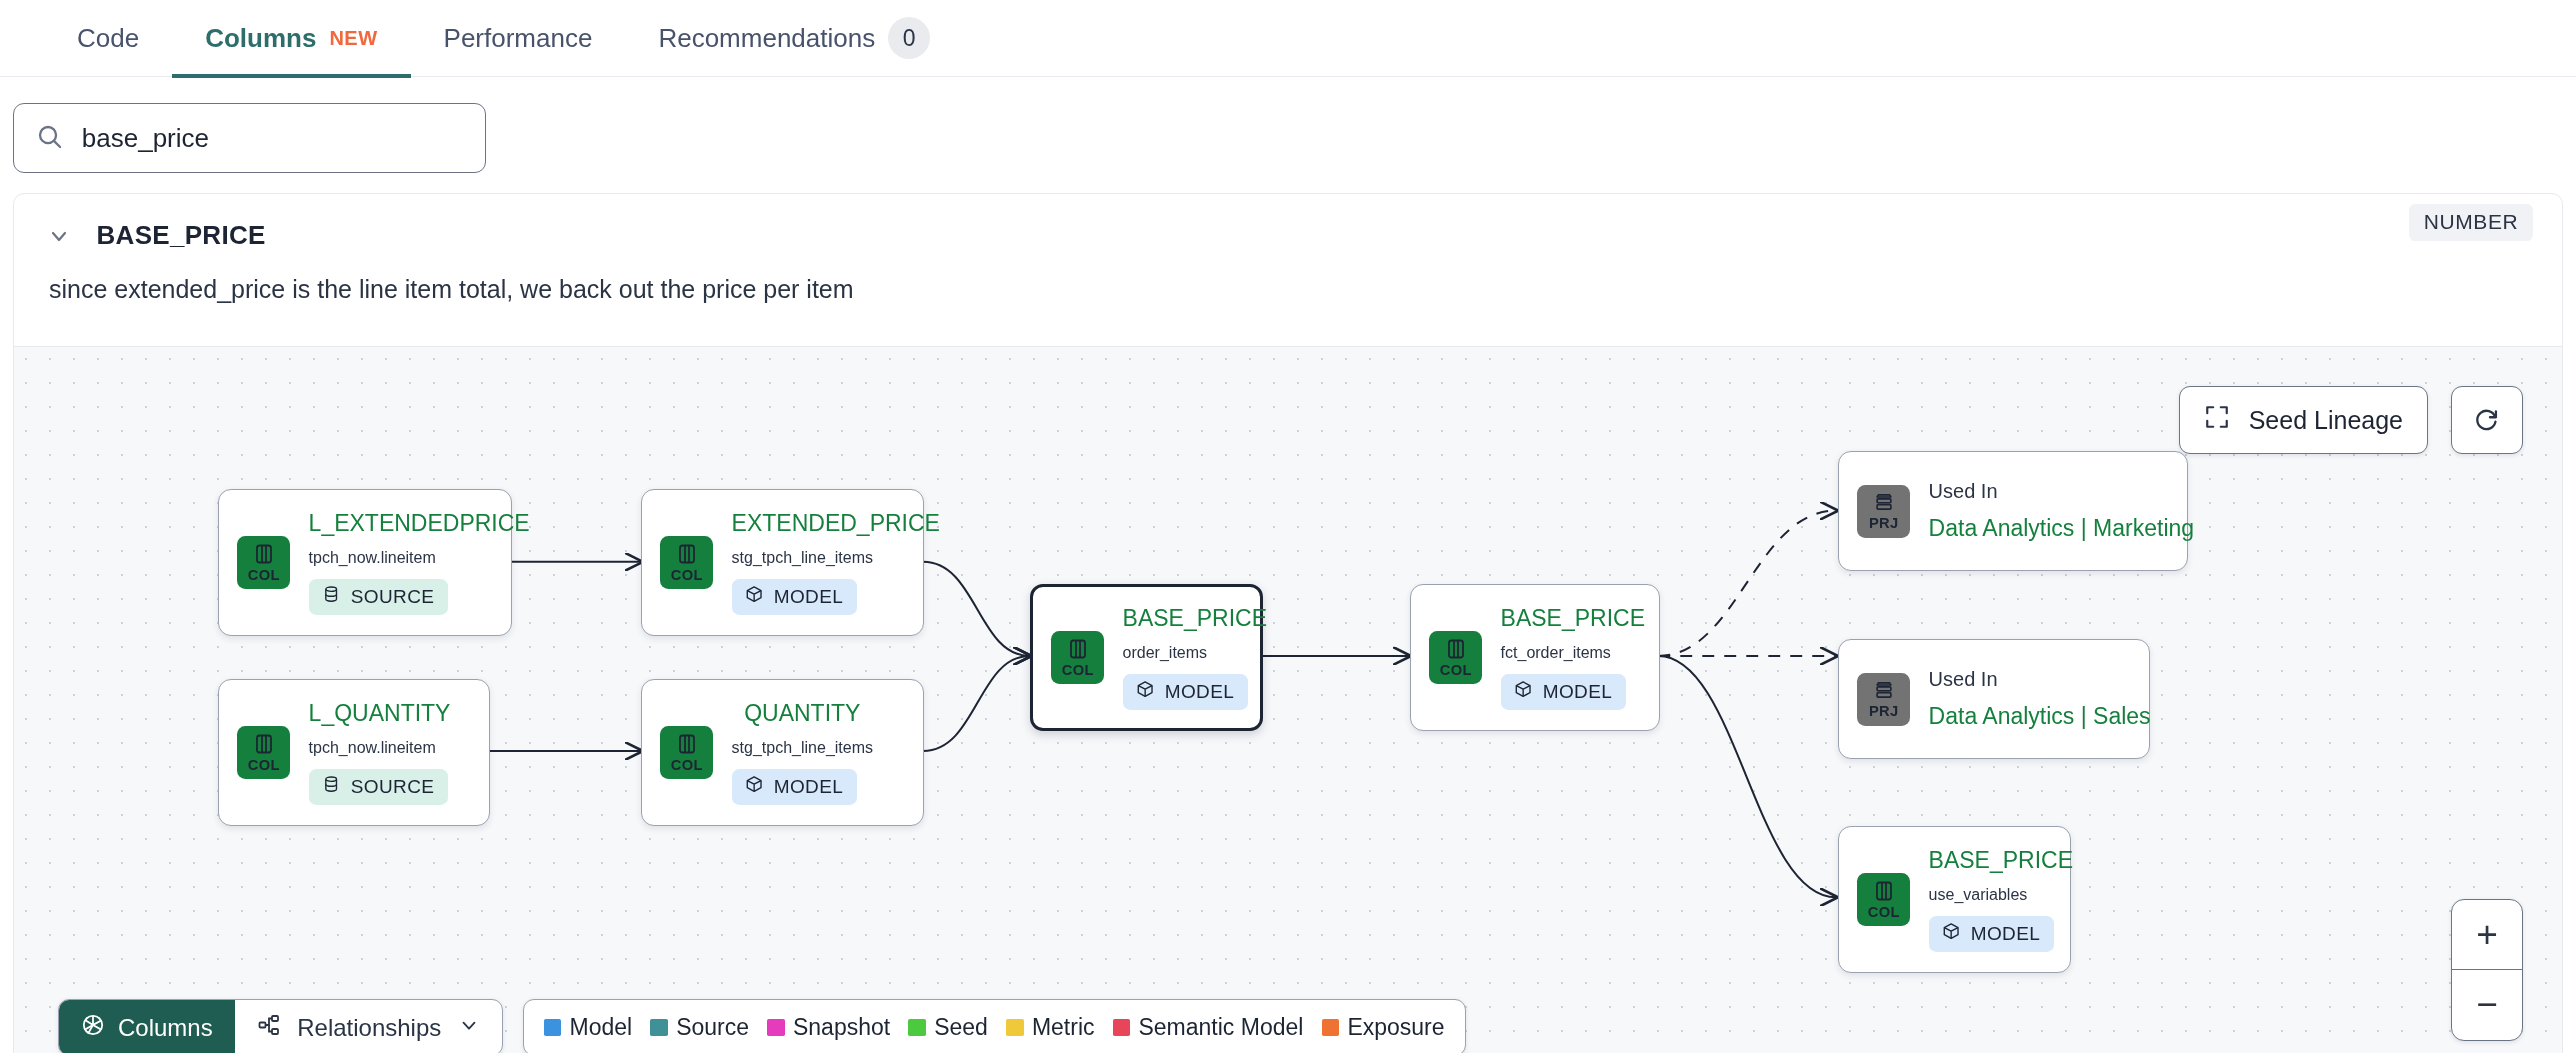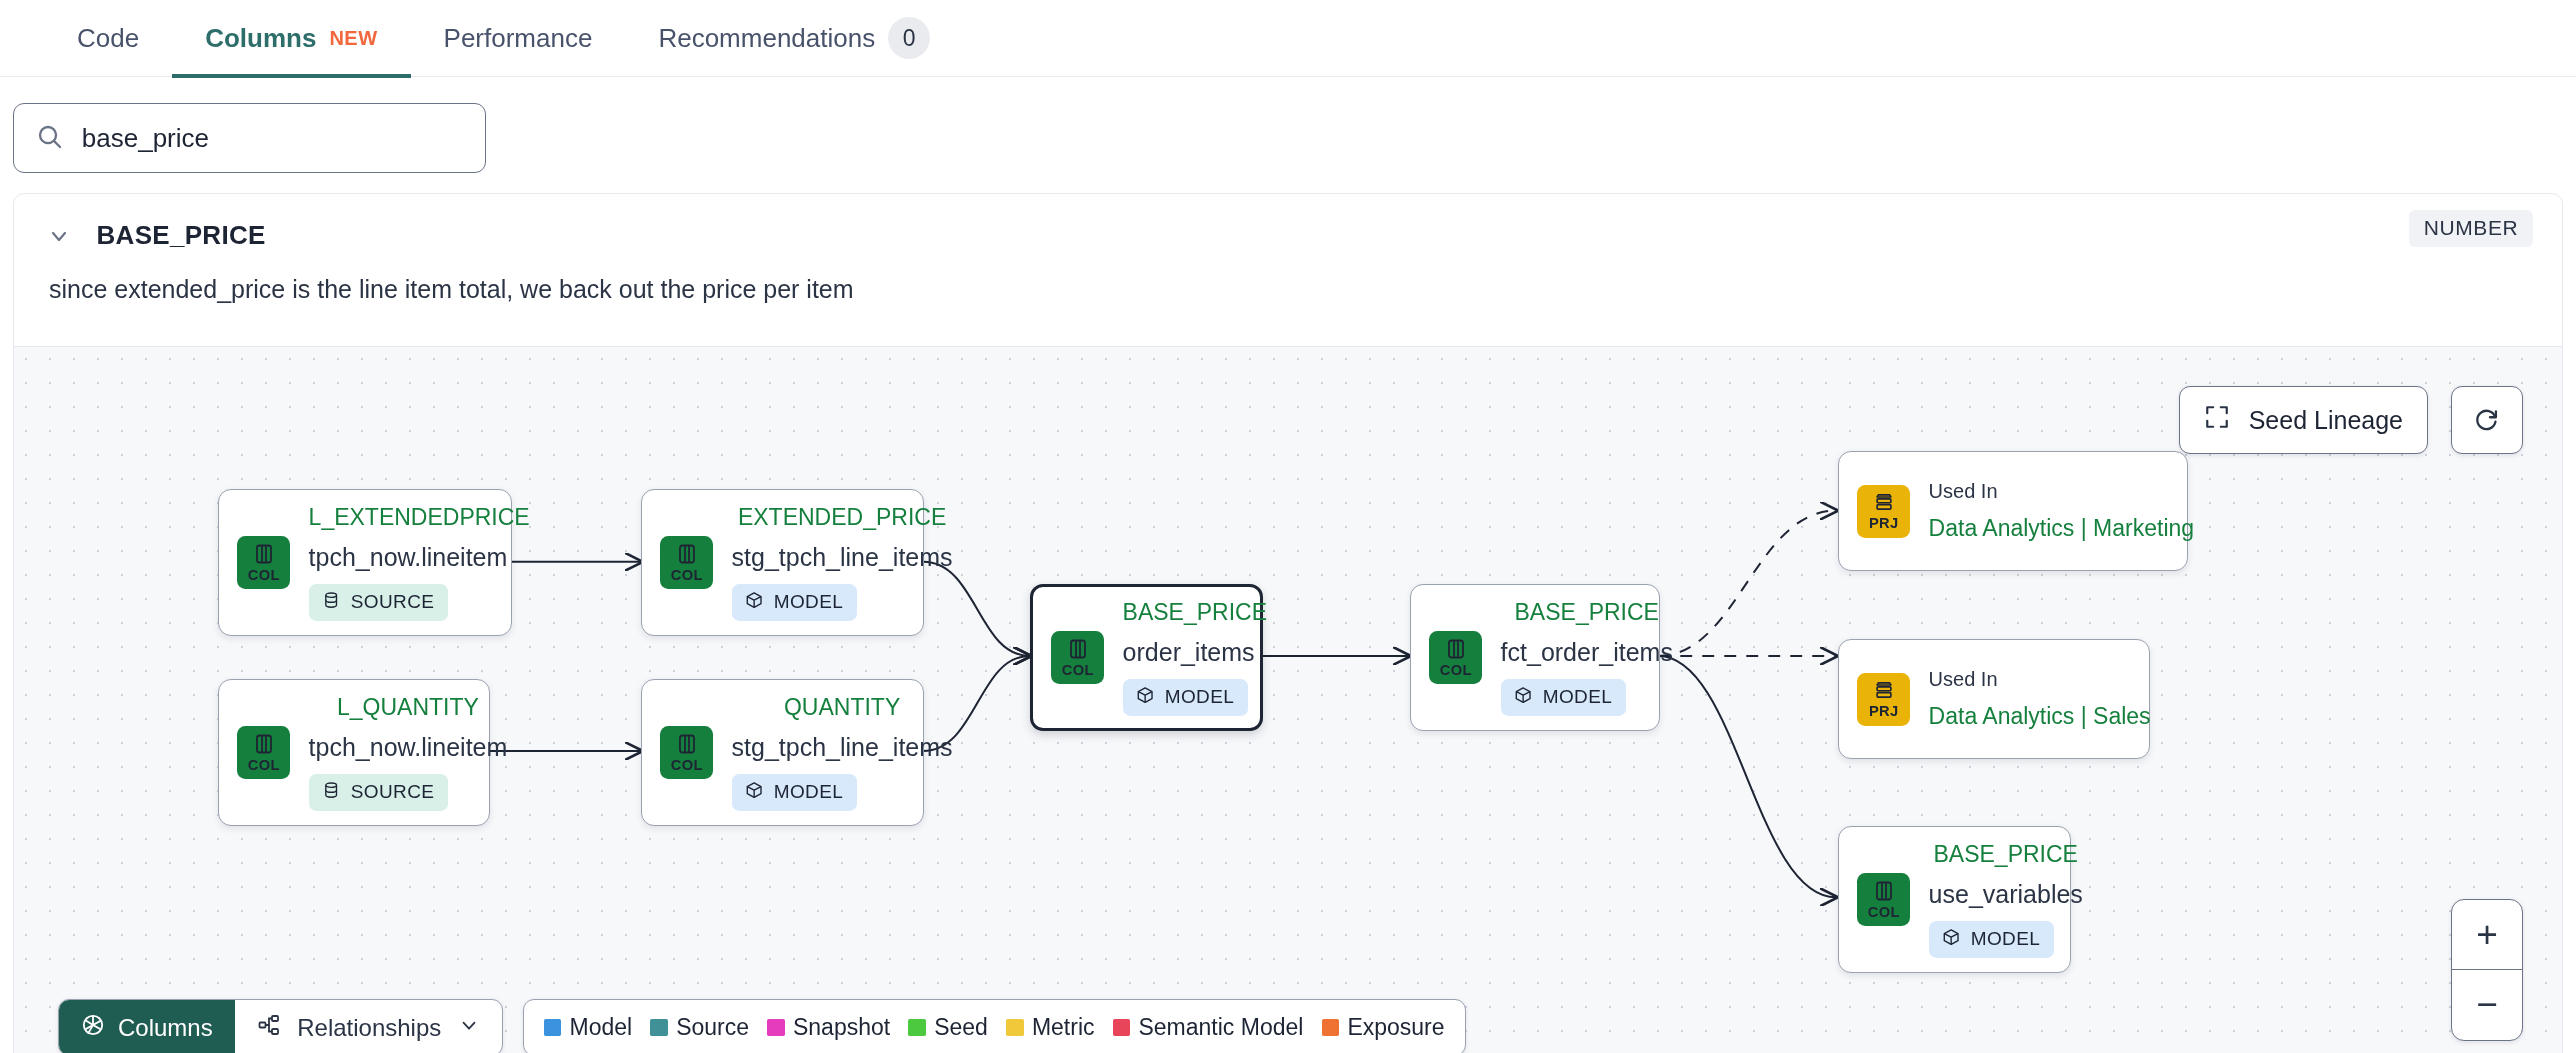--- a/index.html
+++ b/index.html
@@ -101,21 +101,21 @@
   }
   .chev {
     width: 27.5px; height: 27.5px;
     display: flex; align-items: center; justify-content: center;
     cursor: pointer;
     color: #6b7487;
   }
   .panel-title { font-size: 26px; font-weight: bold; letter-spacing: 0.3px; }
   .type-badge {
     position: absolute;
-    right: 29px; top: 16px;
+    right: 29px; top: 10px;
     background: #f1f2f5;
     color: #2b3445;
     font-size: 21px;
     padding: 6.4px 14.7px;
     border-radius: 6.4px;
     letter-spacing: 0.6px;
   }
   .panel-desc {
     font-size: 25px;
     color: #2b3445;
@@ -152,25 +152,25 @@
   }
   .node-icon {
     width: 53px; height: 53px;
     border-radius: 8.3px;
     background: #15803d;
     display: flex; flex-direction: column;
     align-items: center; justify-content: center;
     gap: 1.8px;
     flex: 0 0 auto;
   }
-  .node-icon.prj { background: #eab308; }
+  .node-icon.prj { background: #737373; }
   .node-icon-text { font-size: 14.7px; font-weight: bold; color: #1d2433; letter-spacing: 0.4px; }
   .node-body { display: flex; flex-direction: column; gap: 12px; }
   .node-title { font-size: 23px; color: #15803d; white-space: nowrap; }
-  .node-sub { font-size: 25px; color: #2b3445; white-space: nowrap; }
+  .node-sub { font-size: 16px; color: #2b3445; white-space: nowrap; }
   .node-label { font-size: 20px; color: #2b3445; white-space: nowrap; }
   .node-tag {
     display: inline-flex; align-items: center; gap: 10px;
     font-size: 19px;
     padding: 6.4px 13.8px;
     border-radius: 7.3px;
     align-self: flex-start;
     letter-spacing: 0.4px;
     white-space: nowrap;
   }

